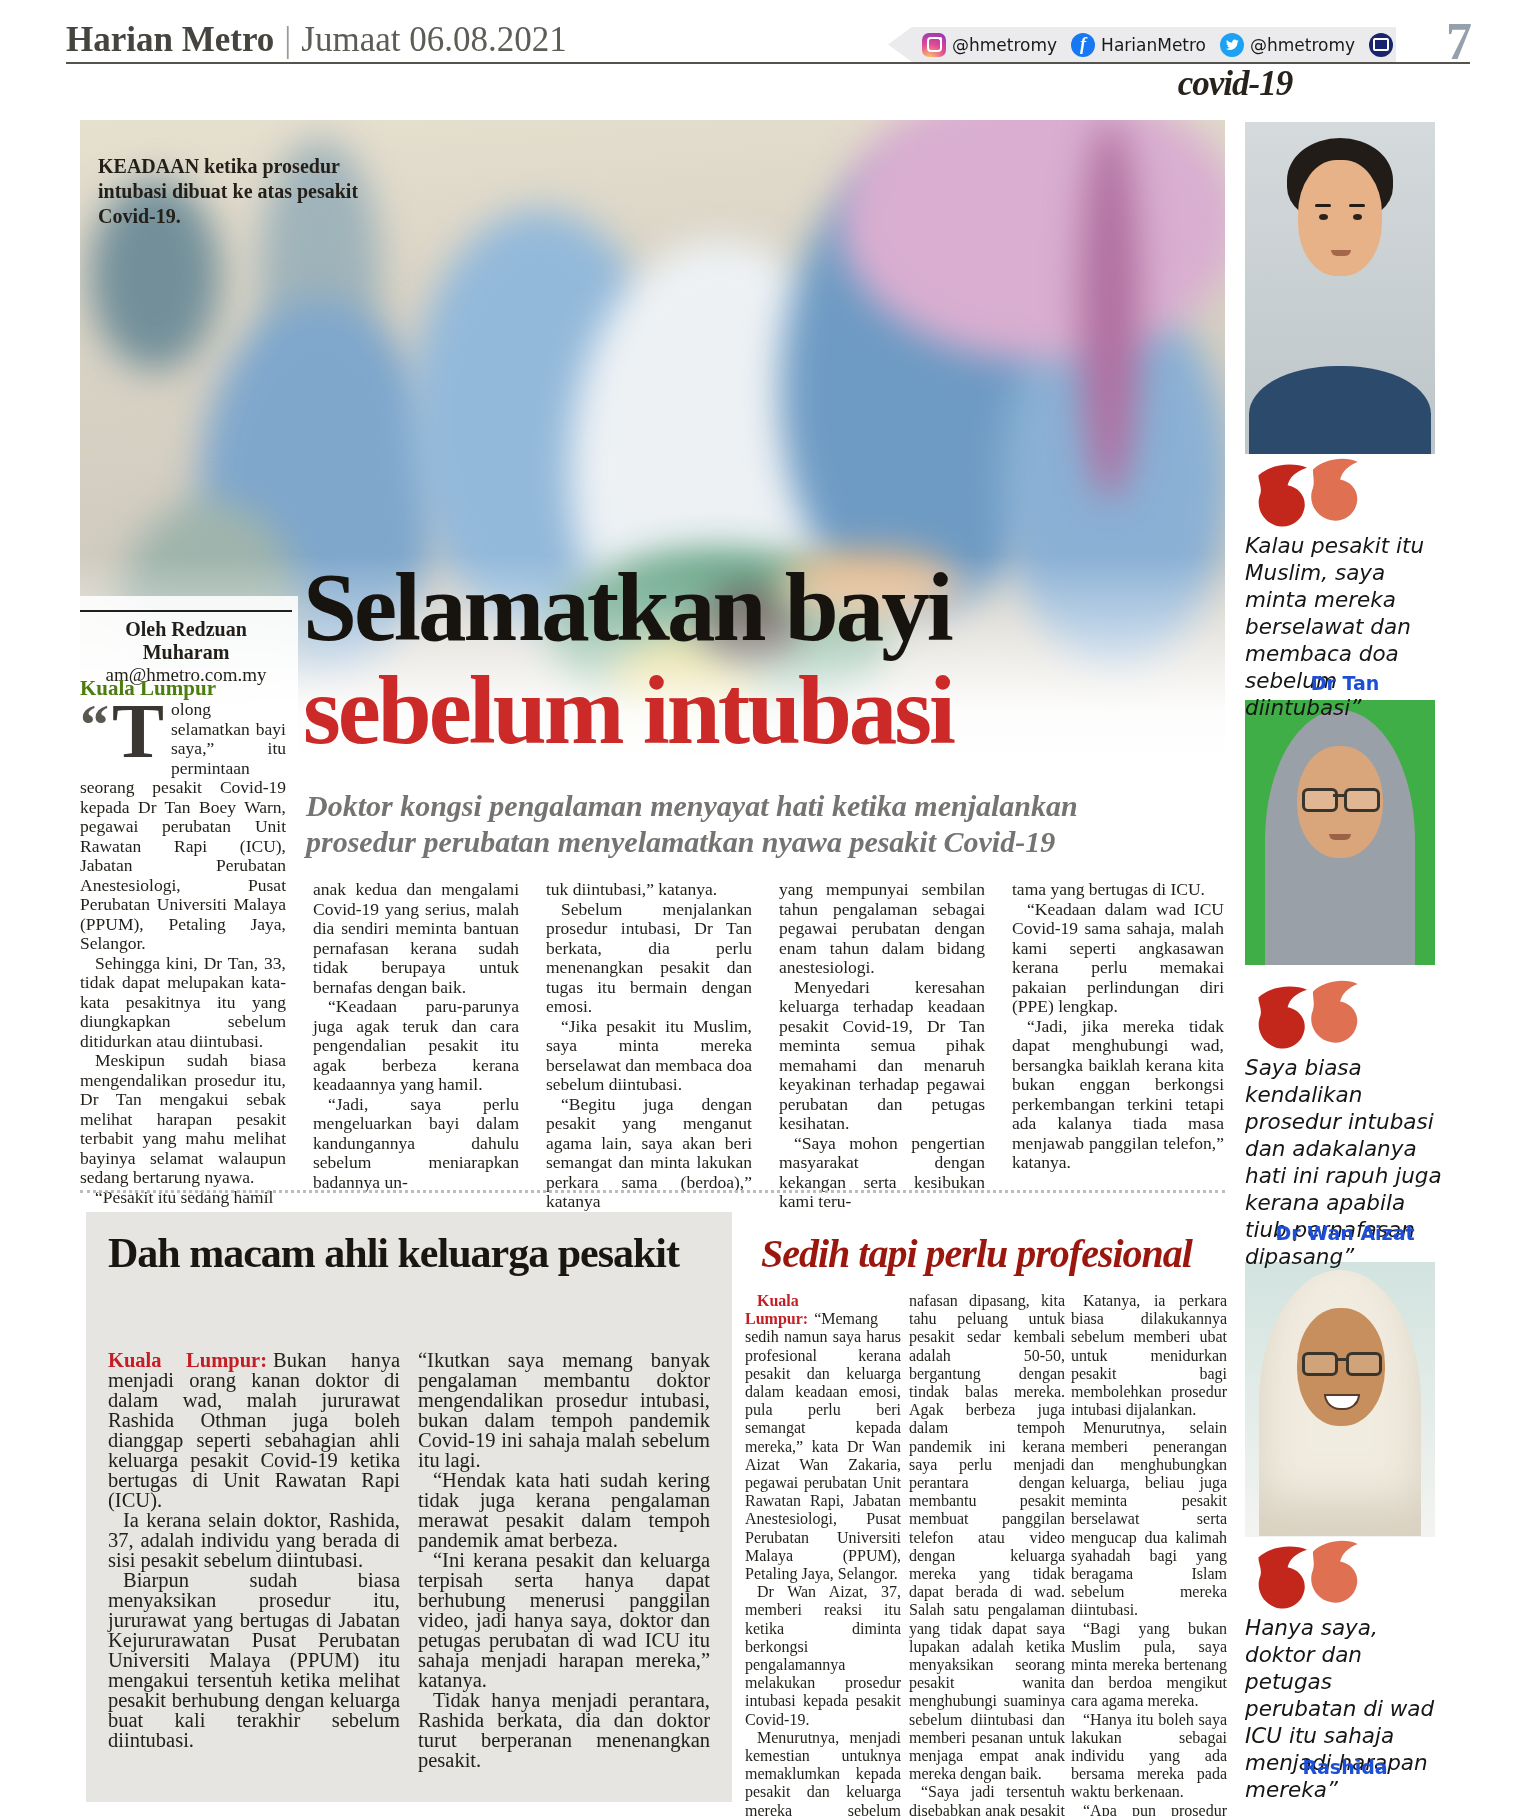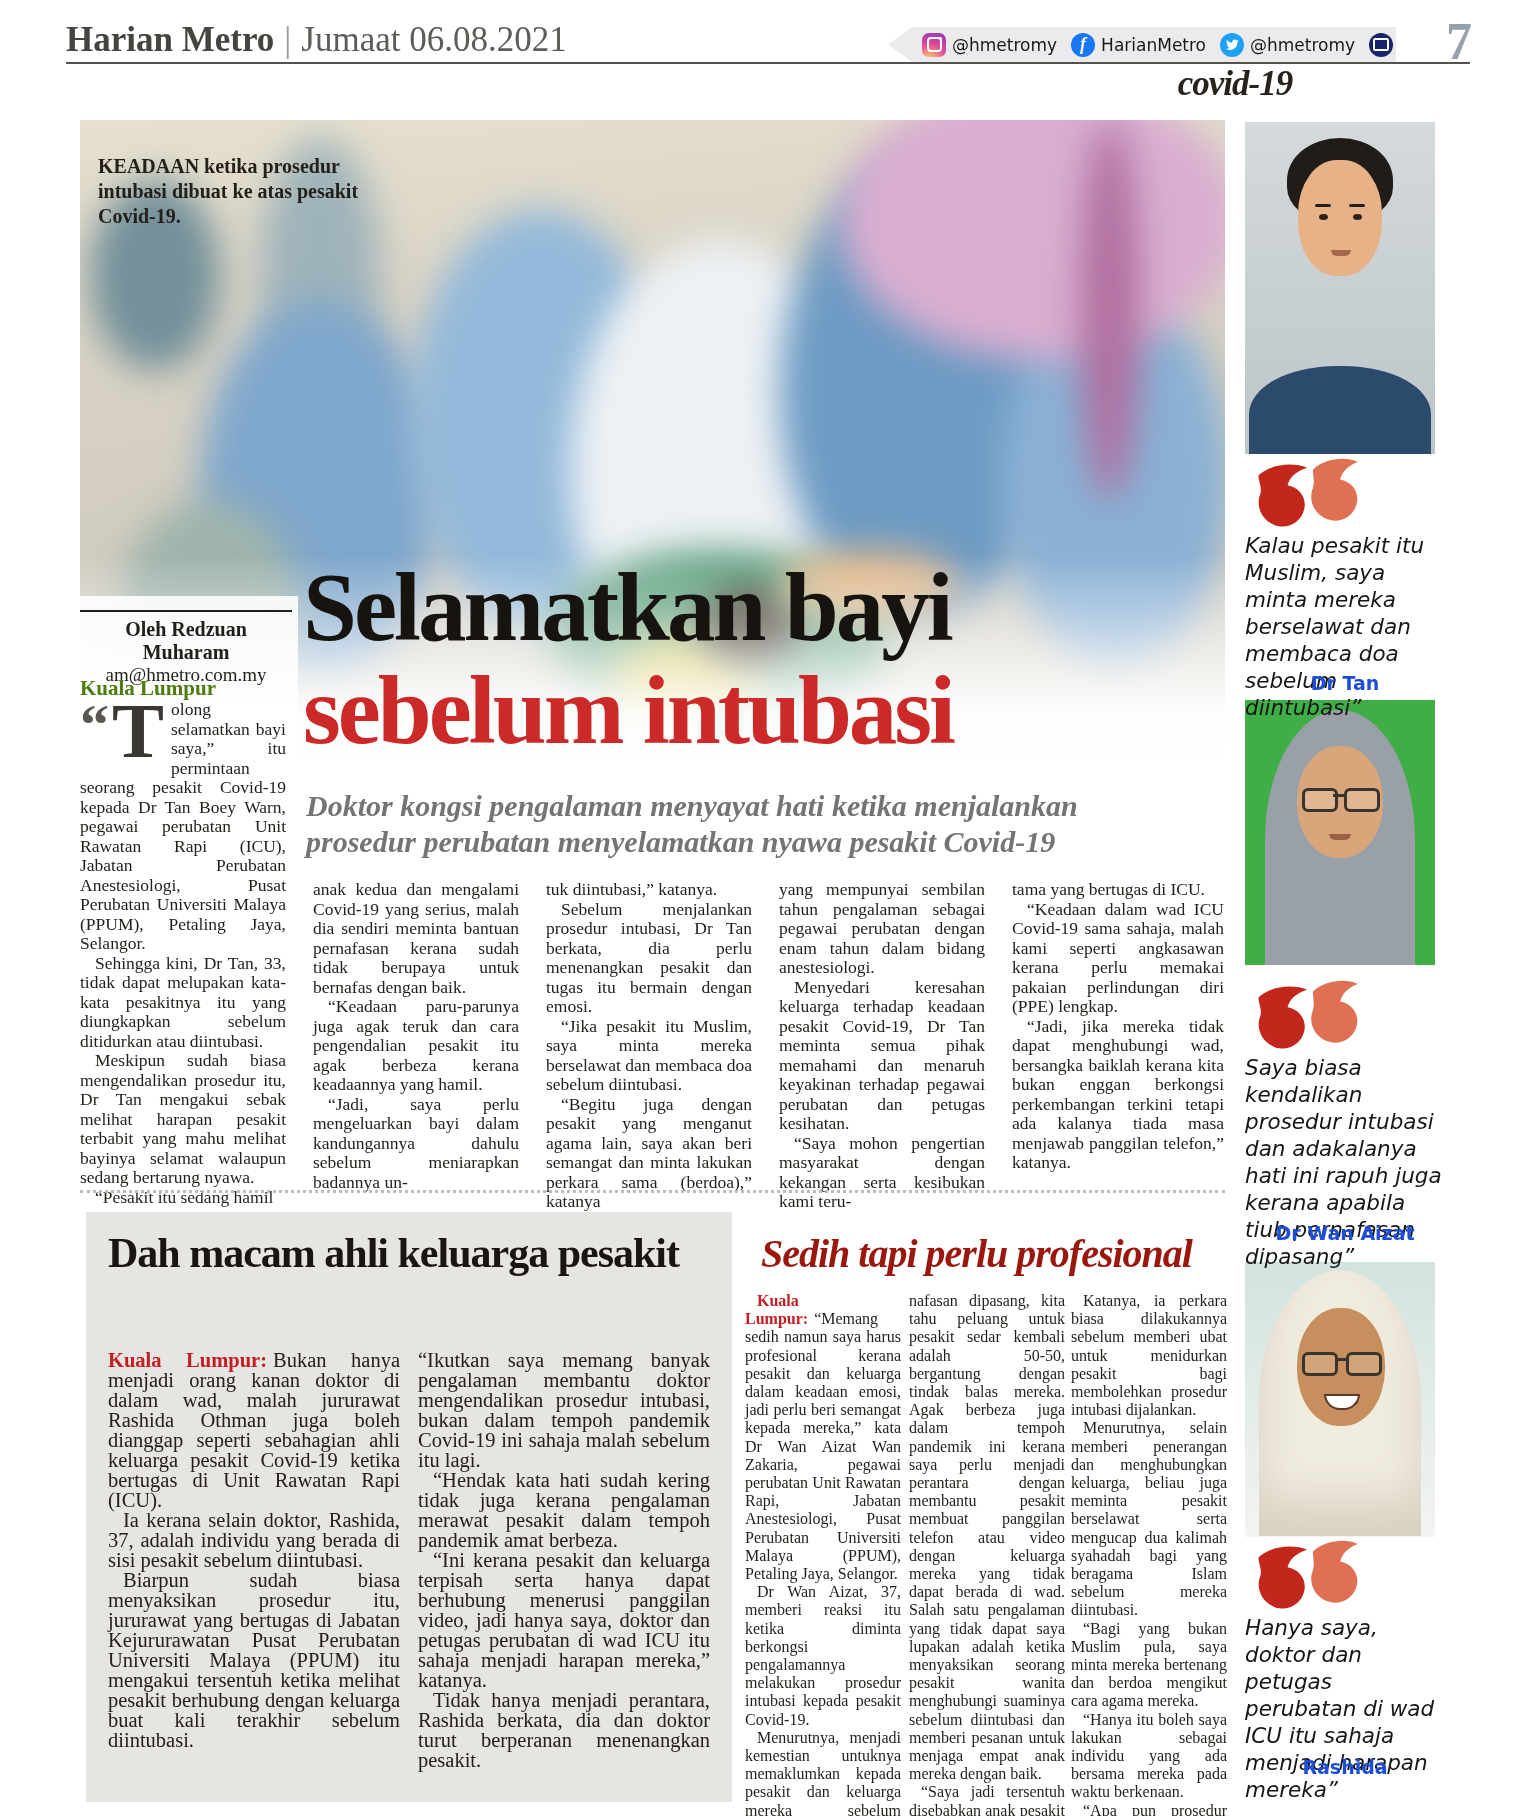--- a/index.html
+++ b/index.html
@@ -254,21 +254,21 @@
         <p class="para">“Ikutkan saya memang banyak pengalaman membantu doktor mengendalikan prosedur intubasi, bukan dalam tempoh pandemik Covid-19 ini sahaja malah sebelum itu lagi.</p>
         <p class="para">“Hendak kata hati sudah kering tidak juga kerana pengalaman merawat pesakit dalam tempoh pandemik amat berbeza.</p>
         <p class="para">“Ini kerana pesakit dan keluarga terpisah serta hanya dapat berhubung menerusi panggilan video, jadi hanya saya, doktor dan petugas perubatan di wad ICU itu sahaja menjadi harapan mereka,” katanya.</p>
         <p class="para">Tidak hanya menjadi perantara, Rashida berkata, dia dan doktor turut berperanan menenangkan pesakit.</p>
       </div>
   </div>
 
   <h2 class="prof-h">Sedih tapi perlu profesional</h2>
   <div class="pcol" id="pcol1">
     <p class="para lead-p">
-      <span class="dateline-inline">Kuala Lumpur:</span><span>“Memang sedih namun saya harus profesional kerana pesakit dan keluarga dalam keadaan emosi, jadi perlu beri semangat kepada mereka,” kata Dr Wan Aizat Wan Zakaria, pegawai perubatan Unit Rawatan Rapi, Jabatan Anestesiologi, Pusat Perubatan Universiti Malaya (PPUM), Petaling Jaya, Selangor.</span>
+      <span class="dateline-inline">Kuala Lumpur:</span><span>“Memang sedih namun saya harus profesional kerana pesakit dan keluarga dalam keadaan emosi, pula perlu beri semangat kepada mereka,” kata Dr Wan Aizat Wan Zakaria, pegawai perubatan Unit Rawatan Rapi, Jabatan Anestesiologi, Pusat Perubatan Universiti Malaya (PPUM), Petaling Jaya, Selangor.</span>
     </p>
   <p class="para">Dr Wan Aizat, 37, memberi reaksi itu ketika diminta berkongsi pengalamannya melakukan prosedur intubasi kepada pesakit Covid-19.</p>
       <p class="para">Menurutnya, menjadi kemestian untuknya memaklumkan kepada pesakit dan keluarga mereka sebelum menjalankan prosedur intubasi.</p>
     </div>
   <div class="pcol cont" id="pcol2">
       <p class="para">nafasan dipasang, kita tahu peluang untuk pesakit sedar kembali adalah 50-50, bergantung dengan tindak balas mereka. Agak berbeza juga dalam tempoh pandemik ini kerana saya perlu menjadi perantara dengan membantu pesakit membuat panggilan telefon atau video dengan keluarga mereka yang tidak dapat berada di wad. Salah satu pengalaman yang tidak dapat saya lupakan adalah ketika menyaksikan seorang pesakit wanita menghubungi suaminya sebelum diintubasi dan memberi pesanan untuk menjaga empat anak mereka dengan baik.</p>
       <p class="para">“Saya jadi tersentuh disebabkan anak pesakit itu masih kecil dan sebagai ibu, saya faham perasaan pesakit berkenaan walaupun tidak berada di tempatnya,” katanya.</p>
     </div>
   <div class="pcol" id="pcol3">
       <p class="para">Katanya, ia perkara biasa dilakukannya sebelum memberi ubat untuk menidurkan pesakit bagi membolehkan prosedur intubasi dijalankan.</p>

